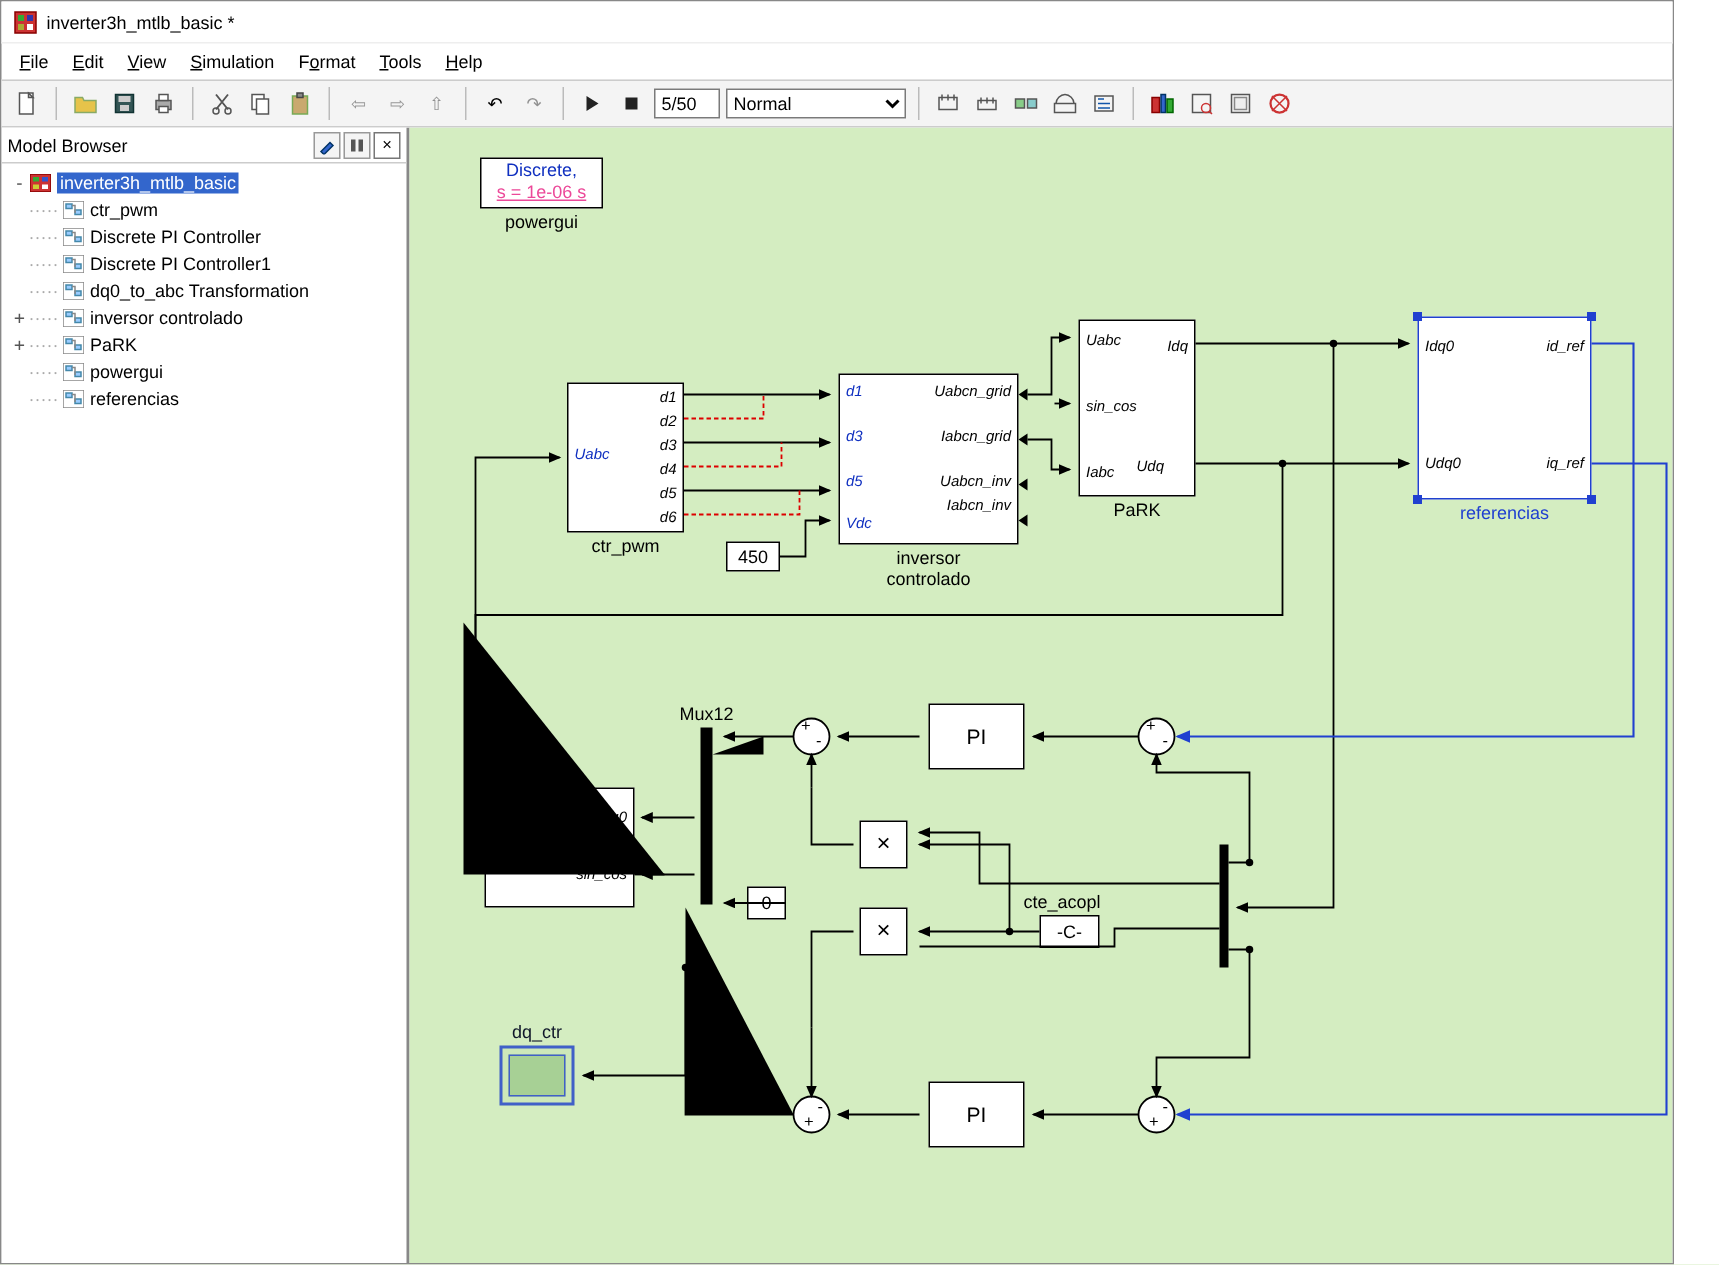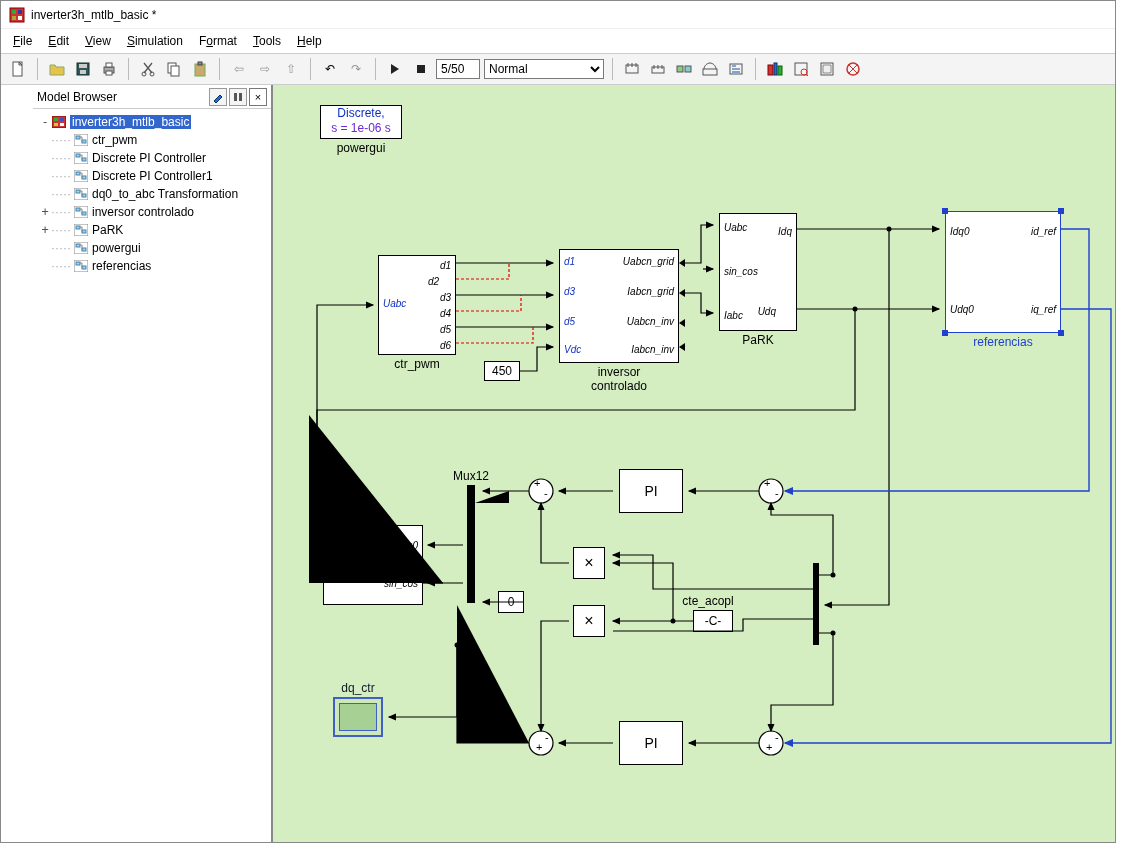--- a/index.html
+++ b/index.html
@@ -9,21 +9,21 @@
 .titlebar .icon { width: 16px; height: 16px; margin-right: 6px; }
 .menubar { height: 24px; display: flex; align-items: center; padding: 0 4px; }
 .menubar .menu { padding: 2px 8px; cursor: default; }
 .menubar .menu u { text-decoration: underline; }
 .toolbar { height: 32px; border-top: 1px solid #ccc; border-bottom: 1px solid #ccc; display: flex; align-items: center; padding: 0 6px; gap: 4px; background: #f4f4f4; }
 .tb-sep { width: 1px; height: 22px; background: #bbb; margin: 0 4px; }
 .tb-btn { width: 22px; height: 22px; display: flex; align-items: center; justify-content: center; border: 1px solid transparent; }
 .tb-input { width: 44px; height: 20px; border: 1px solid #7a7a7a; font-size: 12px; padding: 0 4px; background:#fff; }
 .tb-select { width: 120px; height: 20px; border: 1px solid #7a7a7a; font-size: 12px; background:#fff; }
 .content { flex: 1; display: flex; overflow: hidden; }
-.sidebar { width: 272px; border-right: 2px solid #888; display: flex; flex-direction: column; background:#fff;padding-left:32px;}
+.sidebar { width: 272px; border-right: 2px solid #888; display: flex; flex-direction: column; background:#fff;}
 .sidebar-header { height: 24px; display: flex; align-items: center; justify-content: space-between; padding: 0 4px; border-bottom: 1px solid #ccc; }
 .sidebar-header .actions { display:flex; gap:2px; }
 .sb-btn { width:18px; height:18px; border:1px solid #999; display:flex; align-items:center; justify-content:center; font-size:11px; background:#f4f4f4;}
 .tree { padding: 4px 2px; font-size: 12px; }
 .tree-row { display:flex; align-items:center; height:18px; padding-left:4px; white-space:nowrap; }
 .tree-row .exp { width:12px; text-align:center; font-family:monospace; color:#555; cursor:default;}
 .tree-row .dots { color:#aaa; margin:0 2px 0 0; letter-spacing:0;}
 .tree-row .ticon { width:16px; height:14px; margin-right:3px; display:inline-flex; align-items:center; justify-content:center; }
 .tree-row.selected .label { background:#3366cc; color:#fff; padding:0 2px; }
 .canvas { flex:1; position:relative; background:#d4edc1; overflow:hidden; }
@@ -332,46 +332,46 @@
             <span class="label">referencias</span>
           </div>
         </div>
     </div>
 
     <div class="canvas">
       <div class="canvas-inner">
 
         <div class="blk" style="left:47px; top:20px; width:82px; height:34px; text-align:center; border-width:1.5px;">
           <div style="color:#1030c0; font-size:12px; line-height:15px;">Discrete,</div>
-          <div style="color:#6d28d9; font-size:12px; line-height:15px;">s = 1e-06 s</div>
+          <div style="color:#ec4899; font-size:12px; line-height:15px;text-decoration:underline;">s = 1e-06 s</div>
         </div>
         <div class="blk-label" style="left:47px; top:56px; width:82px;">powergui</div>
 
         <div class="blk" style="left:105px; top:170px; width:78px; height:100px;">
           <span class="port" style="left:4px; top:42px; color:#1030c0;">Uabc</span>
           <span class="port" style="right:4px; top:4px;">d1</span>
-          <span class="port" style="right:16px; top:20px;">d2</span>
+          <span class="port" style="right:4px; top:20px;">d2</span>
           <span class="port" style="right:4px; top:36px;">d3</span>
           <span class="port" style="right:4px; top:52px;">d4</span>
           <span class="port" style="right:4px; top:68px;">d5</span>
           <span class="port" style="right:4px; top:84px;margin-left:36px;">d6</span>
         </div>
         <div class="blk-label" style="left:105px; top:272px; width:78px;">ctr_pwm</div>
 
         <div class="blk" style="left:211px; top:276px; width:36px; height:20px; text-align:center; line-height:18px;">450</div>
 
         <div class="blk" style="left:286px; top:164px; width:120px; height:114px;">
           <span class="port" style="left:4px; top:6px;  color:#1030c0;">d1</span>
           <span class="port" style="left:4px; top:36px; color:#1030c0;">d3</span>
           <span class="port" style="left:4px; top:66px; color:#1030c0;">d5</span>
           <span class="port" style="left:4px; top:94px; color:#1030c0;">Vdc</span>
           <span class="port" style="right:4px; top:6px;">Uabcn_grid</span>
           <span class="port" style="right:4px; top:36px;">Iabcn_grid</span>
           <span class="port" style="right:4px; top:66px;">Uabcn_inv</span>
-          <span class="port" style="right:4px; top:94px;">Iabcn_inv</span>
+          <span class="port" style="right:4px; top:82px;">Iabcn_inv</span>
         </div>
         <div class="blk-label" style="left:286px; top:280px; width:120px;">inversor</div>
         <div class="blk-label" style="left:286px; top:294px; width:120px;">controlado</div>
 
         <div class="blk" style="left:446px; top:128px; width:78px; height:118px;">
           <span class="port" style="left:4px; top:8px;">Uabc</span>
           <span class="port" style="left:4px; top:52px;">sin_cos</span>
           <span class="port" style="left:4px; top:96px;">Iabc</span>
           <span class="port" style="right:4px; top:12px;">Idq</span>
           <span class="port" style="right:20px; top:92px;">Udq</span>

